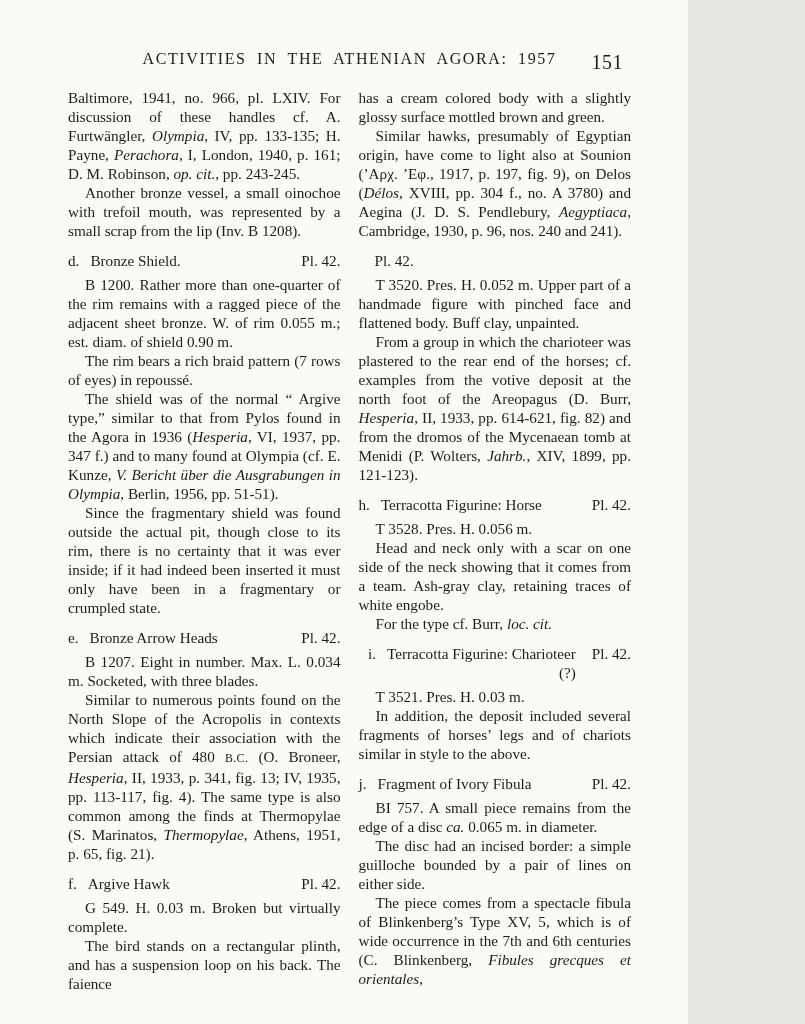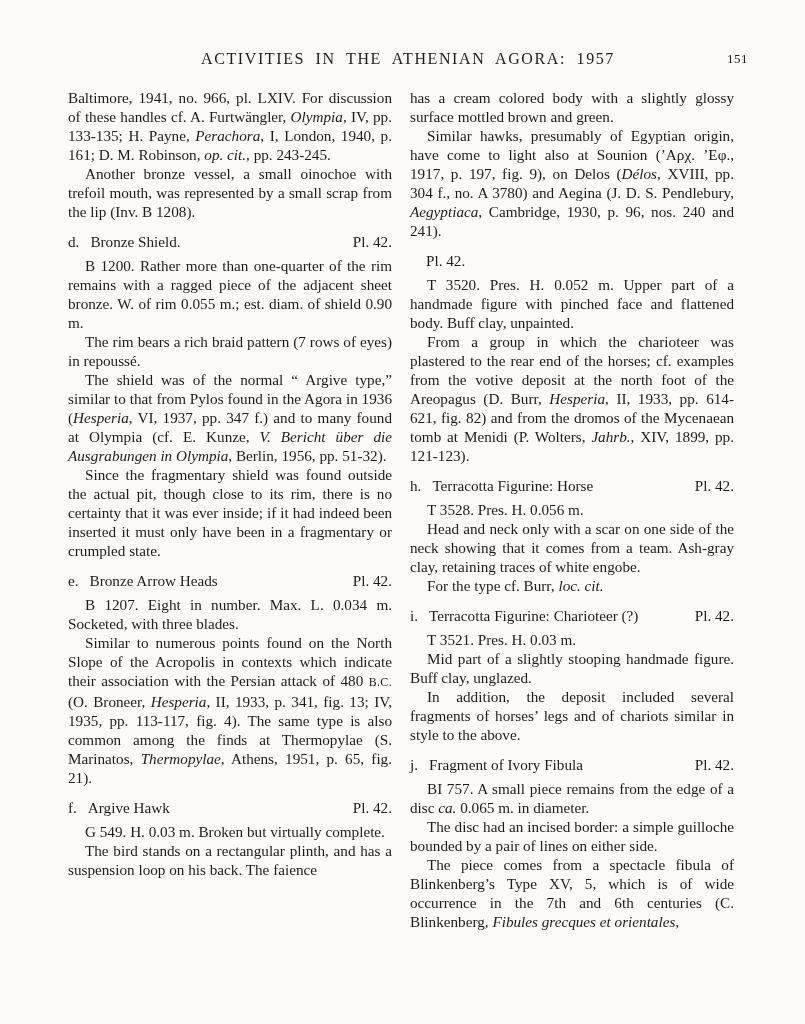--- a/index.html
+++ b/index.html
@@ -1,18 +1,18 @@
 <!DOCTYPE html>
 <html><head>
 <meta charset="utf-8">
 <style>
   html, body { margin: 0; padding: 0; }
   body { background: #e6e5e2; }
   .page {
-    width: 805px;
+    width: 688px;
     height: 1024px;
     background: #fbfaf7;
     box-sizing: border-box;
     padding: 50px 57px 20px 68px;
     font-family: "Liberation Serif", "DejaVu Serif", serif;
     color: #1d1c1a;
     overflow: hidden;
     position: relative;
   }
   .header {
@@ -22,23 +22,23 @@
   }
   .header-title {
     text-align: center;
     font-size: 16px;
     letter-spacing: 1.6px;
     word-spacing: 5px;
     white-space: nowrap;
   }
   .page-number {
     position: absolute;
-    right: 0;
+    right: 8px;
     top: 1px;
-    font-size: 13px;
+    font-size: 20px;
     letter-spacing: 0.5px;
   }
   .columns {
     display: flex;
     gap: 18px;
     margin-top: 16px;
   }
   .col {
     width: 324px;
     font-size: 15.2px;
@@ -46,21 +46,21 @@
     text-align: justify;
   }
   .para { margin: 0; }
   .para.indent { text-indent: 17px; }
   .heading {
     display: flex;
     justify-content: space-between;
     align-items: baseline;
     margin-top: 11px;
     margin-bottom: 5px;
-    text-align: left;
+    text-align: right;
   }
   .h-label { display: inline-block; margin-right: 11px; }
   .h-plate { margin-left: 16px; white-space: nowrap; }
   .it { font-style: italic; }
   .sc { font-size: 0.78em; letter-spacing: 0.4px; }
 </style>
 </head>
 <body>
 
 <div class="page">
@@ -71,21 +71,21 @@
   <div class="columns">
     <div class="col" id="col-left">
         <p class="para"><span>Baltimore, 1941, no. 966, pl. LXIV. For discussion of these handles cf. A. Furtwängler, </span><span class="it">Olympia</span><span>, IV, pp. 133-135; H. Payne, </span><span class="it">Perachora</span><span>, I, London, 1940, p. 161; D. M. Robinson, </span><span class="it">op. cit.</span><span>, pp. 243-245.</span></p>
         <p class="para indent"><span>Another bronze vessel, a small oinochoe with trefoil mouth, was represented by a small scrap from the lip (Inv. B 1208).</span></p>
         <div class="heading">
           <span><span class="h-label">d.</span><span>Bronze Shield.</span></span>
           <span class="h-plate">Pl. 42.</span>
         </div>
         <p class="para indent"><span>B 1200. Rather more than one-quarter of the rim remains with a ragged piece of the adjacent sheet bronze. W. of rim 0.055 m.; est. diam. of shield 0.90 m.</span></p>
         <p class="para indent"><span>The rim bears a rich braid pattern (7 rows of eyes) in repoussé.</span></p>
-        <p class="para indent"><span>The shield was of the normal “ Argive type,” similar to that from Pylos found in the Agora in 1936 (</span><span class="it">Hesperia</span><span>, VI, 1937, pp. 347 f.) and to many found at Olympia (cf. E. Kunze, </span><span class="it">V. Bericht über die Ausgrabungen in Olympia</span><span>, Berlin, 1956, pp. 51-32).</span></p>
+        <p class="para indent"><span>The shield was of the normal “ Argive type,” similar to that from Pylos found in the Agora in 1936 (</span><span class="it">Hesperia</span><span>, VI, 1937, pp. 347 f.) and to many found at Olympia (cf. E. Kunze, </span><span class="it">V. Bericht über die Ausgrabungen in Olympia</span><span>, Berlin, 1956, pp. 51-51).</span></p>
         <p class="para indent"><span>Since the fragmentary shield was found outside the actual pit, though close to its rim, there is no certainty that it was ever inside; if it had indeed been inserted it must only have been in a fragmentary or crumpled state.</span></p>
         <div class="heading">
           <span><span class="h-label">e.</span><span>Bronze Arrow Heads</span></span>
           <span class="h-plate">Pl. 42.</span>
         </div>
         <p class="para indent"><span>B 1207. Eight in number. Max. L. 0.034 m. Socketed, with three blades.</span></p>
         <p class="para indent"><span>Similar to numerous points found on the North Slope of the Acropolis in contexts which indicate their association with the Persian attack of 480 </span><span class="sc">B.C.</span><span> (O. Broneer, </span><span class="it">Hesperia</span><span>, II, 1933, p. 341, fig. 13; IV, 1935, pp. 113-117, fig. 4). The same type is also common among the finds at Thermopylae (S. Marinatos, </span><span class="it">Thermopylae</span><span>, Athens, 1951, p. 65, fig. 21).</span></p>
         <div class="heading">
           <span><span class="h-label">f.</span><span>Argive Hawk</span></span>
           <span class="h-plate">Pl. 42.</span>
@@ -106,21 +106,20 @@
           <span class="h-plate">Pl. 42.</span>
         </div>
         <p class="para indent"><span>T 3528. Pres. H. 0.056 m.</span></p>
         <p class="para indent"><span>Head and neck only with a scar on one side of the neck showing that it comes from a team. Ash-gray clay, retaining traces of white engobe.</span></p>
         <p class="para indent"><span>For the type cf. Burr, </span><span class="it">loc. cit.</span></p>
         <div class="heading">
           <span><span class="h-label">i.</span><span>Terracotta Figurine: Charioteer (?)</span></span>
           <span class="h-plate">Pl. 42.</span>
         </div>
         <p class="para indent"><span>T 3521. Pres. H. 0.03 m.</span></p>
-        <p class="para indent"><span>Mid part of a slightly stooping handmade figure. Buff clay, unglazed.</span></p>
         <p class="para indent"><span>In addition, the deposit included several fragments of horses’ legs and of chariots similar in style to the above.</span></p>
         <div class="heading">
           <span><span class="h-label">j.</span><span>Fragment of Ivory Fibula</span></span>
           <span class="h-plate">Pl. 42.</span>
         </div>
         <p class="para indent"><span>BI 757. A small piece remains from the edge of a disc </span><span class="it">ca.</span><span> 0.065 m. in diameter.</span></p>
         <p class="para indent"><span>The disc had an incised border: a simple guilloche bounded by a pair of lines on either side.</span></p>
         <p class="para indent"><span>The piece comes from a spectacle fibula of Blinkenberg’s Type XV, 5, which is of wide occurrence in the 7th and 6th centuries (C. Blinkenberg, </span><span class="it">Fibules grecques et orientales</span><span>,</span></p>
       </div>
   </div>

